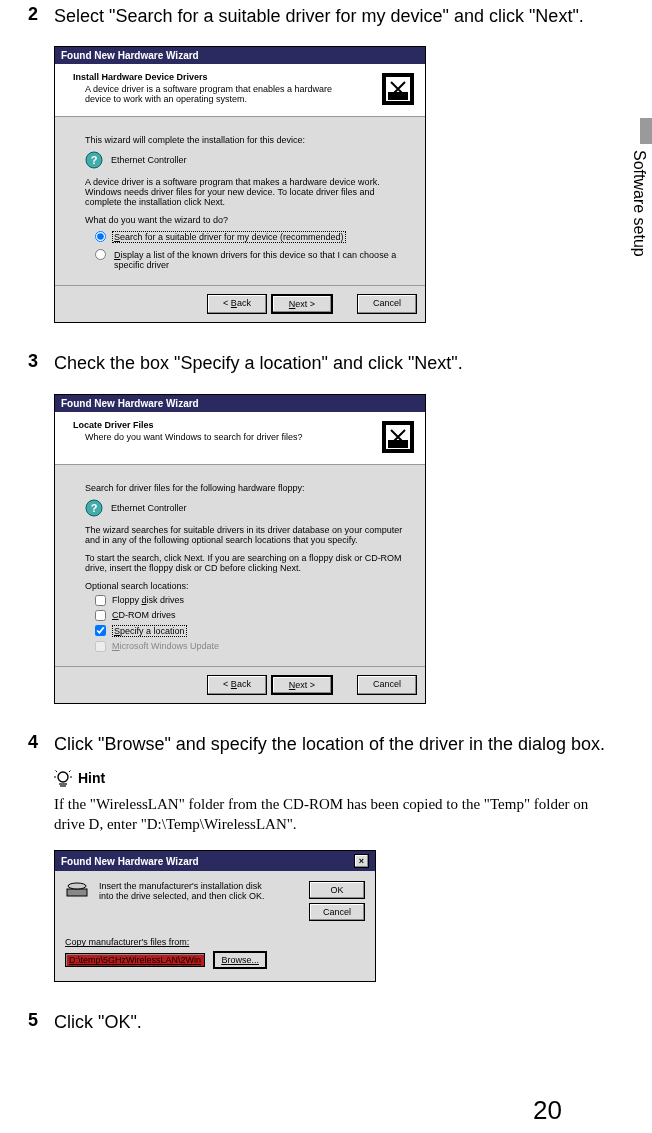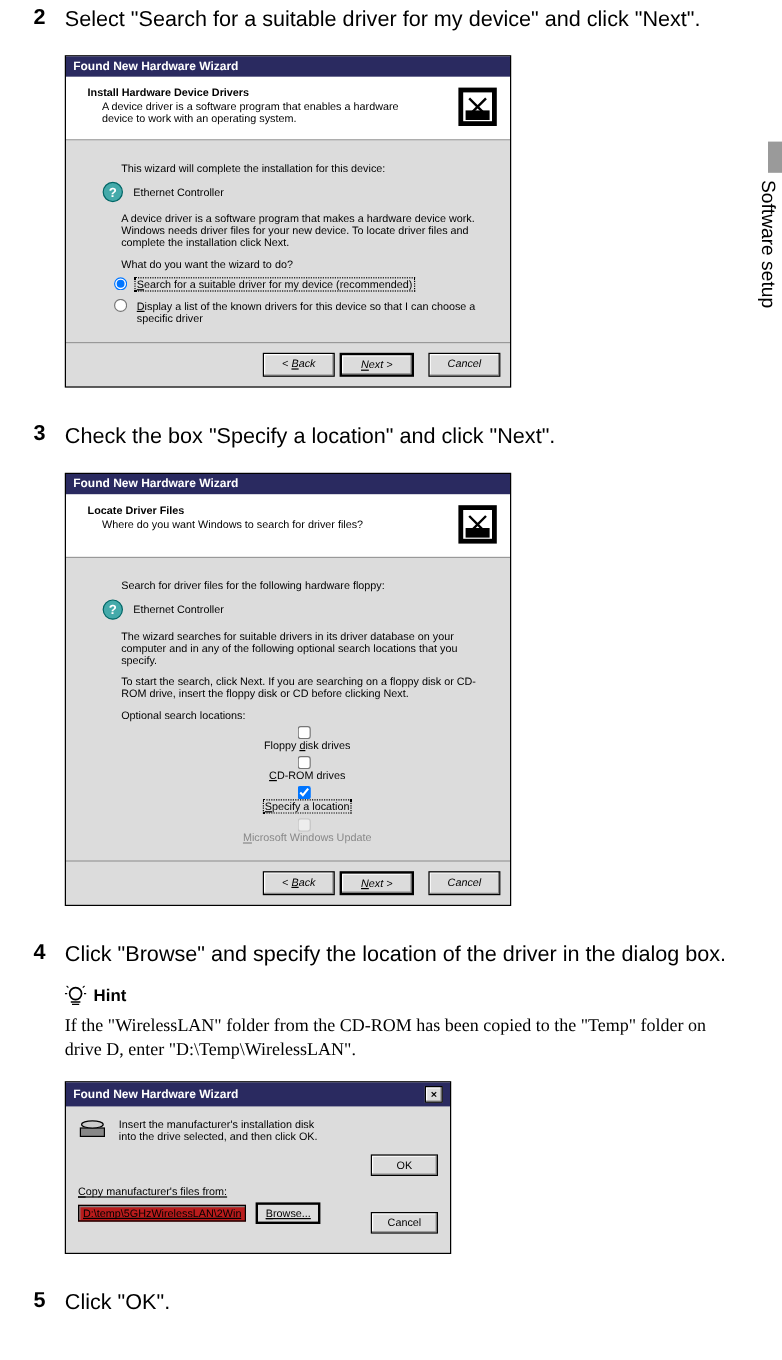--- a/index.html
+++ b/index.html
@@ -97,37 +97,36 @@
     justify-content:space-between;
     gap:32px;
   }
   .wiz-head-txt .h1{font-weight:bold;}
   .wiz-head-txt .h2{padding-left:12px;margin-top:2px;max-width:270px;}
   .wiz-head-ico{width:34px;height:34px;flex-shrink:0;}
   .wiz-body{
     padding:10px 14px 14px 30px;
     min-height:140px;
   }
-  .wiz-body .line{margin-top:8px;margin-left:16px;}
+  .wiz-body .line{margin-top:8px;}
   .wiz-body .dev{display:flex;align-items:center;margin-top:6px;}
   .wiz-body .dev .dicon{width:18px;height:18px;margin-right:8px;}
   .radio-row{display:flex;align-items:flex-start;margin-top:6px;padding-left:10px;}
   .radio-row .rlabel{margin-left:6px;border:1px dotted transparent;padding:0 1px;}
   .radio-row .rlabel.sel{border-color:#000;}
-  .chk-row{display:flex;align-items:center;margin-top:4px;padding-left:10px;flex-direction:column;}
+  .chk-row{display:flex;align-items:center;margin-top:4px;padding-left:10px;}
   .chk-row .clabel{margin-left:6px;}
   .chk-row .clabel.sel{border:1px dotted #000;padding:0 1px;}
   .chk-row.dis{color:#888;}
   .wiz-btnbar{
     border-top:1px solid #999;
     padding:8px 8px 8px 0;
     display:flex;
     justify-content:flex-end;
-    gap:0;
-    font-style:italic;
+    gap:12px;
   }
   .wbtn{
     border:1px solid #000;
     background:#dcdcdc;
     font-size:9px;
     padding:3px 0;
     width:58px;
     text-align:center;
     margin-left:4px;
     box-shadow:inset -1px -1px 0 #888, inset 1px 1px 0 #fff;
@@ -194,21 +193,20 @@
   }
   .dlg-rbtns{width:56px;margin-left:10px;}
   .rbtn{
     border:1px solid #000;
     background:#dcdcdc;
     font-size:9px;
     padding:3px 0;
     text-align:center;
     margin-bottom:4px;
     box-shadow:inset -1px -1px 0 #888, inset 1px 1px 0 #fff;
-    margin-top:30px;
   }
   .u{text-decoration:underline;}
 </style>
 </head>
 <body>
 
 <div class="side-tab">
   <div class="tab-top"></div>
   <div class="tab-label">Software setup</div>
 </div>

